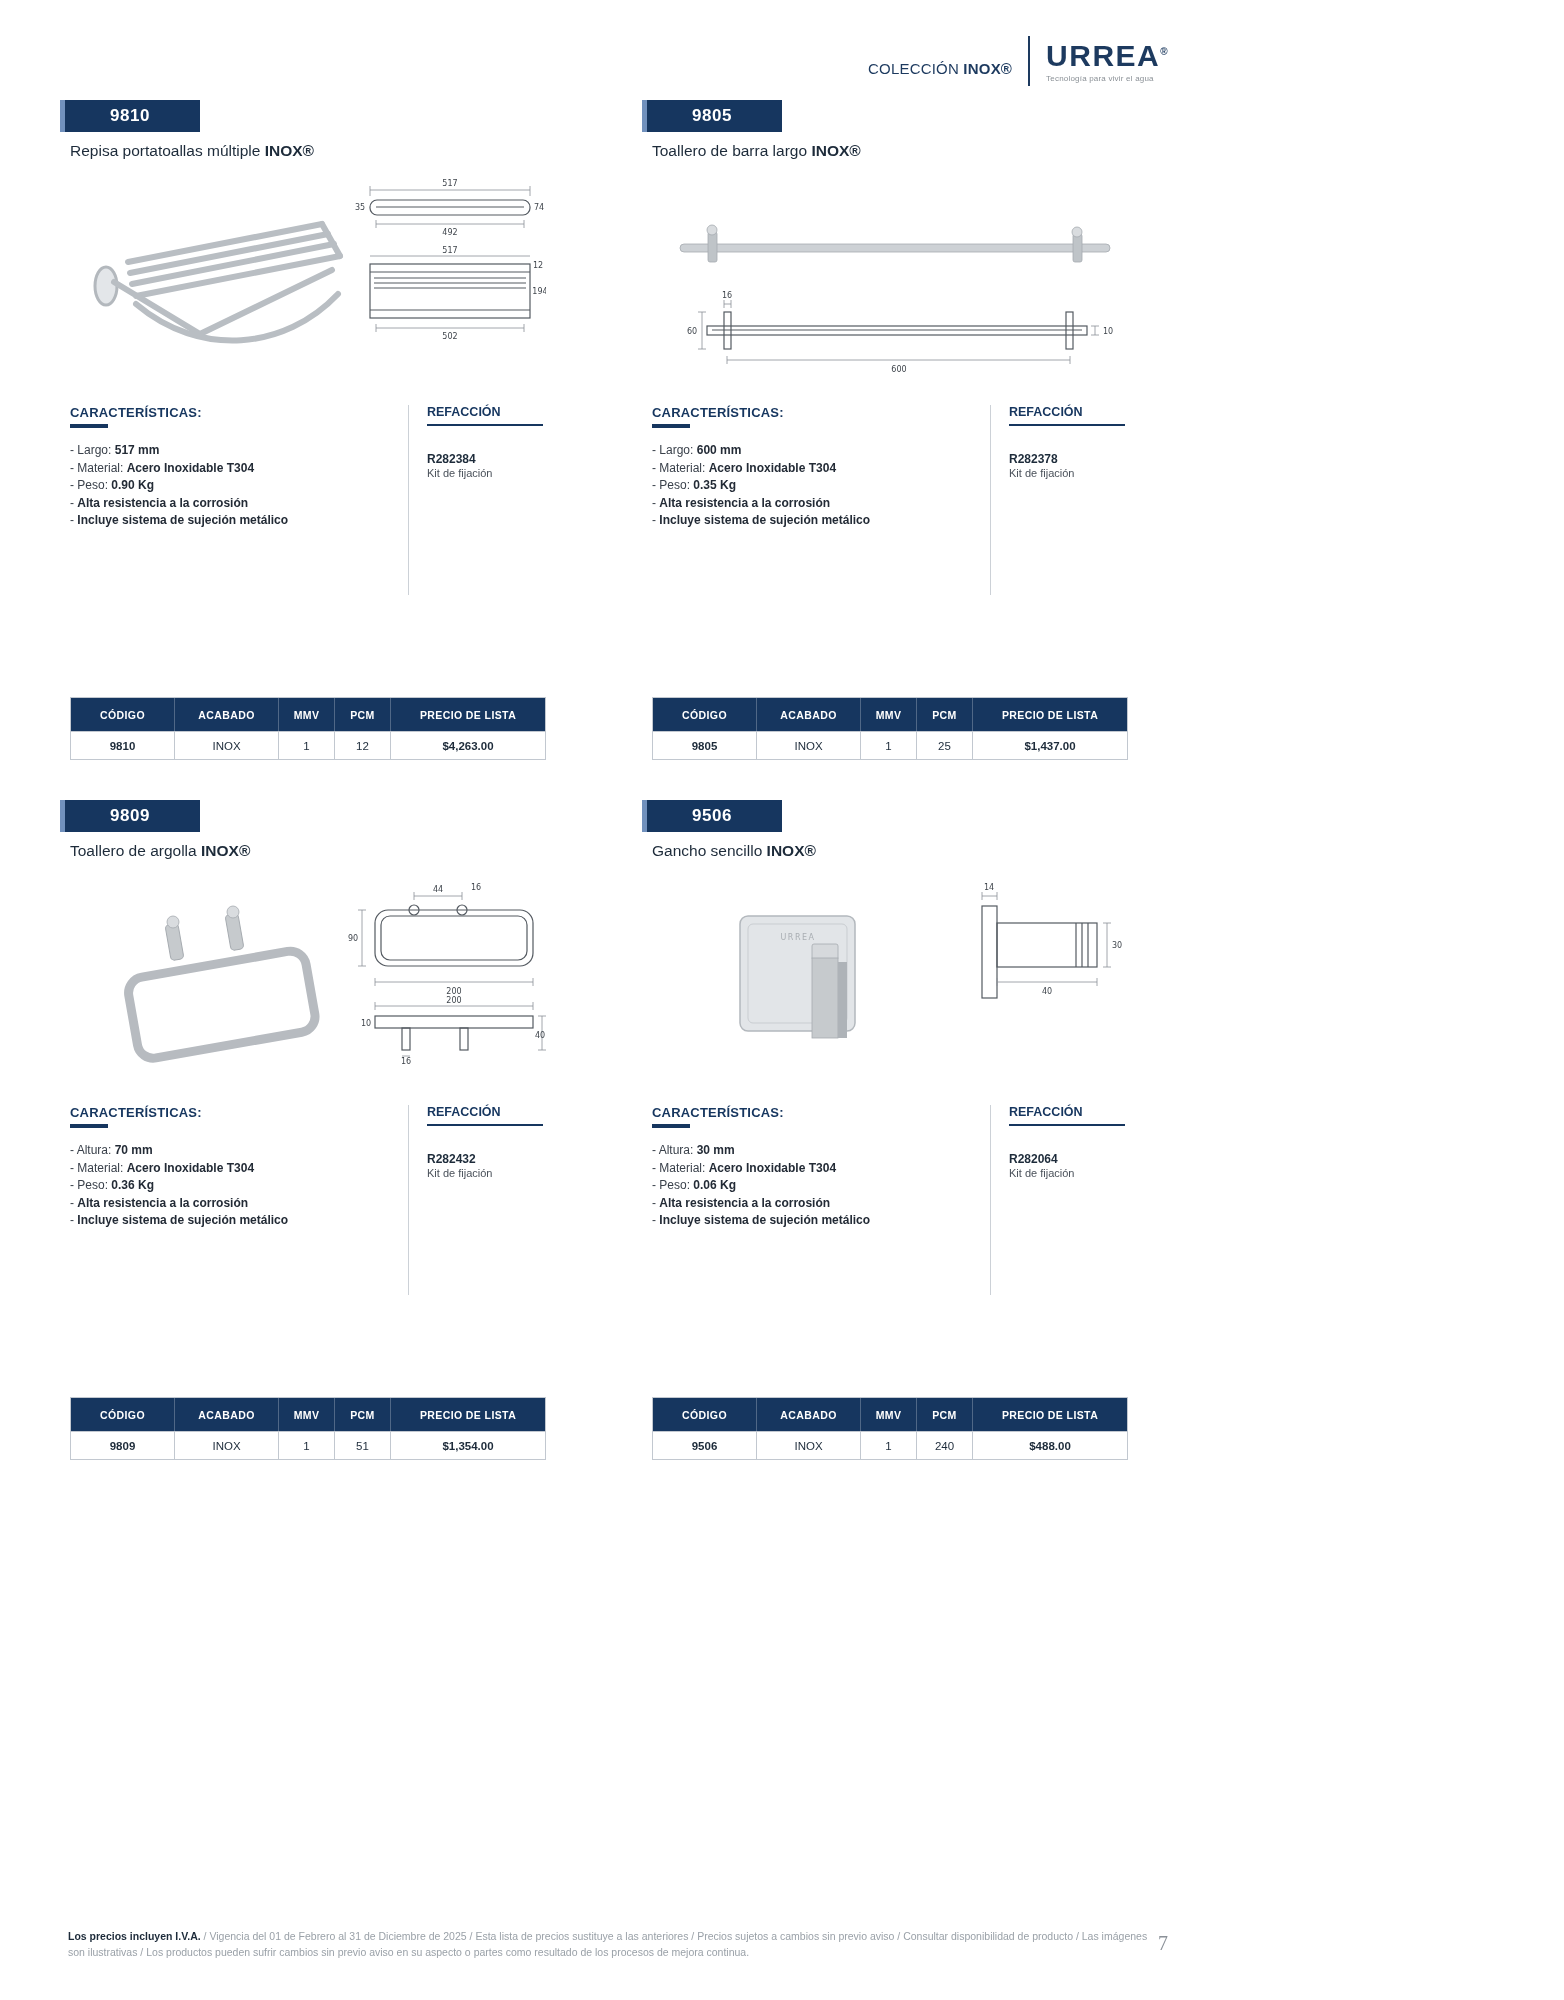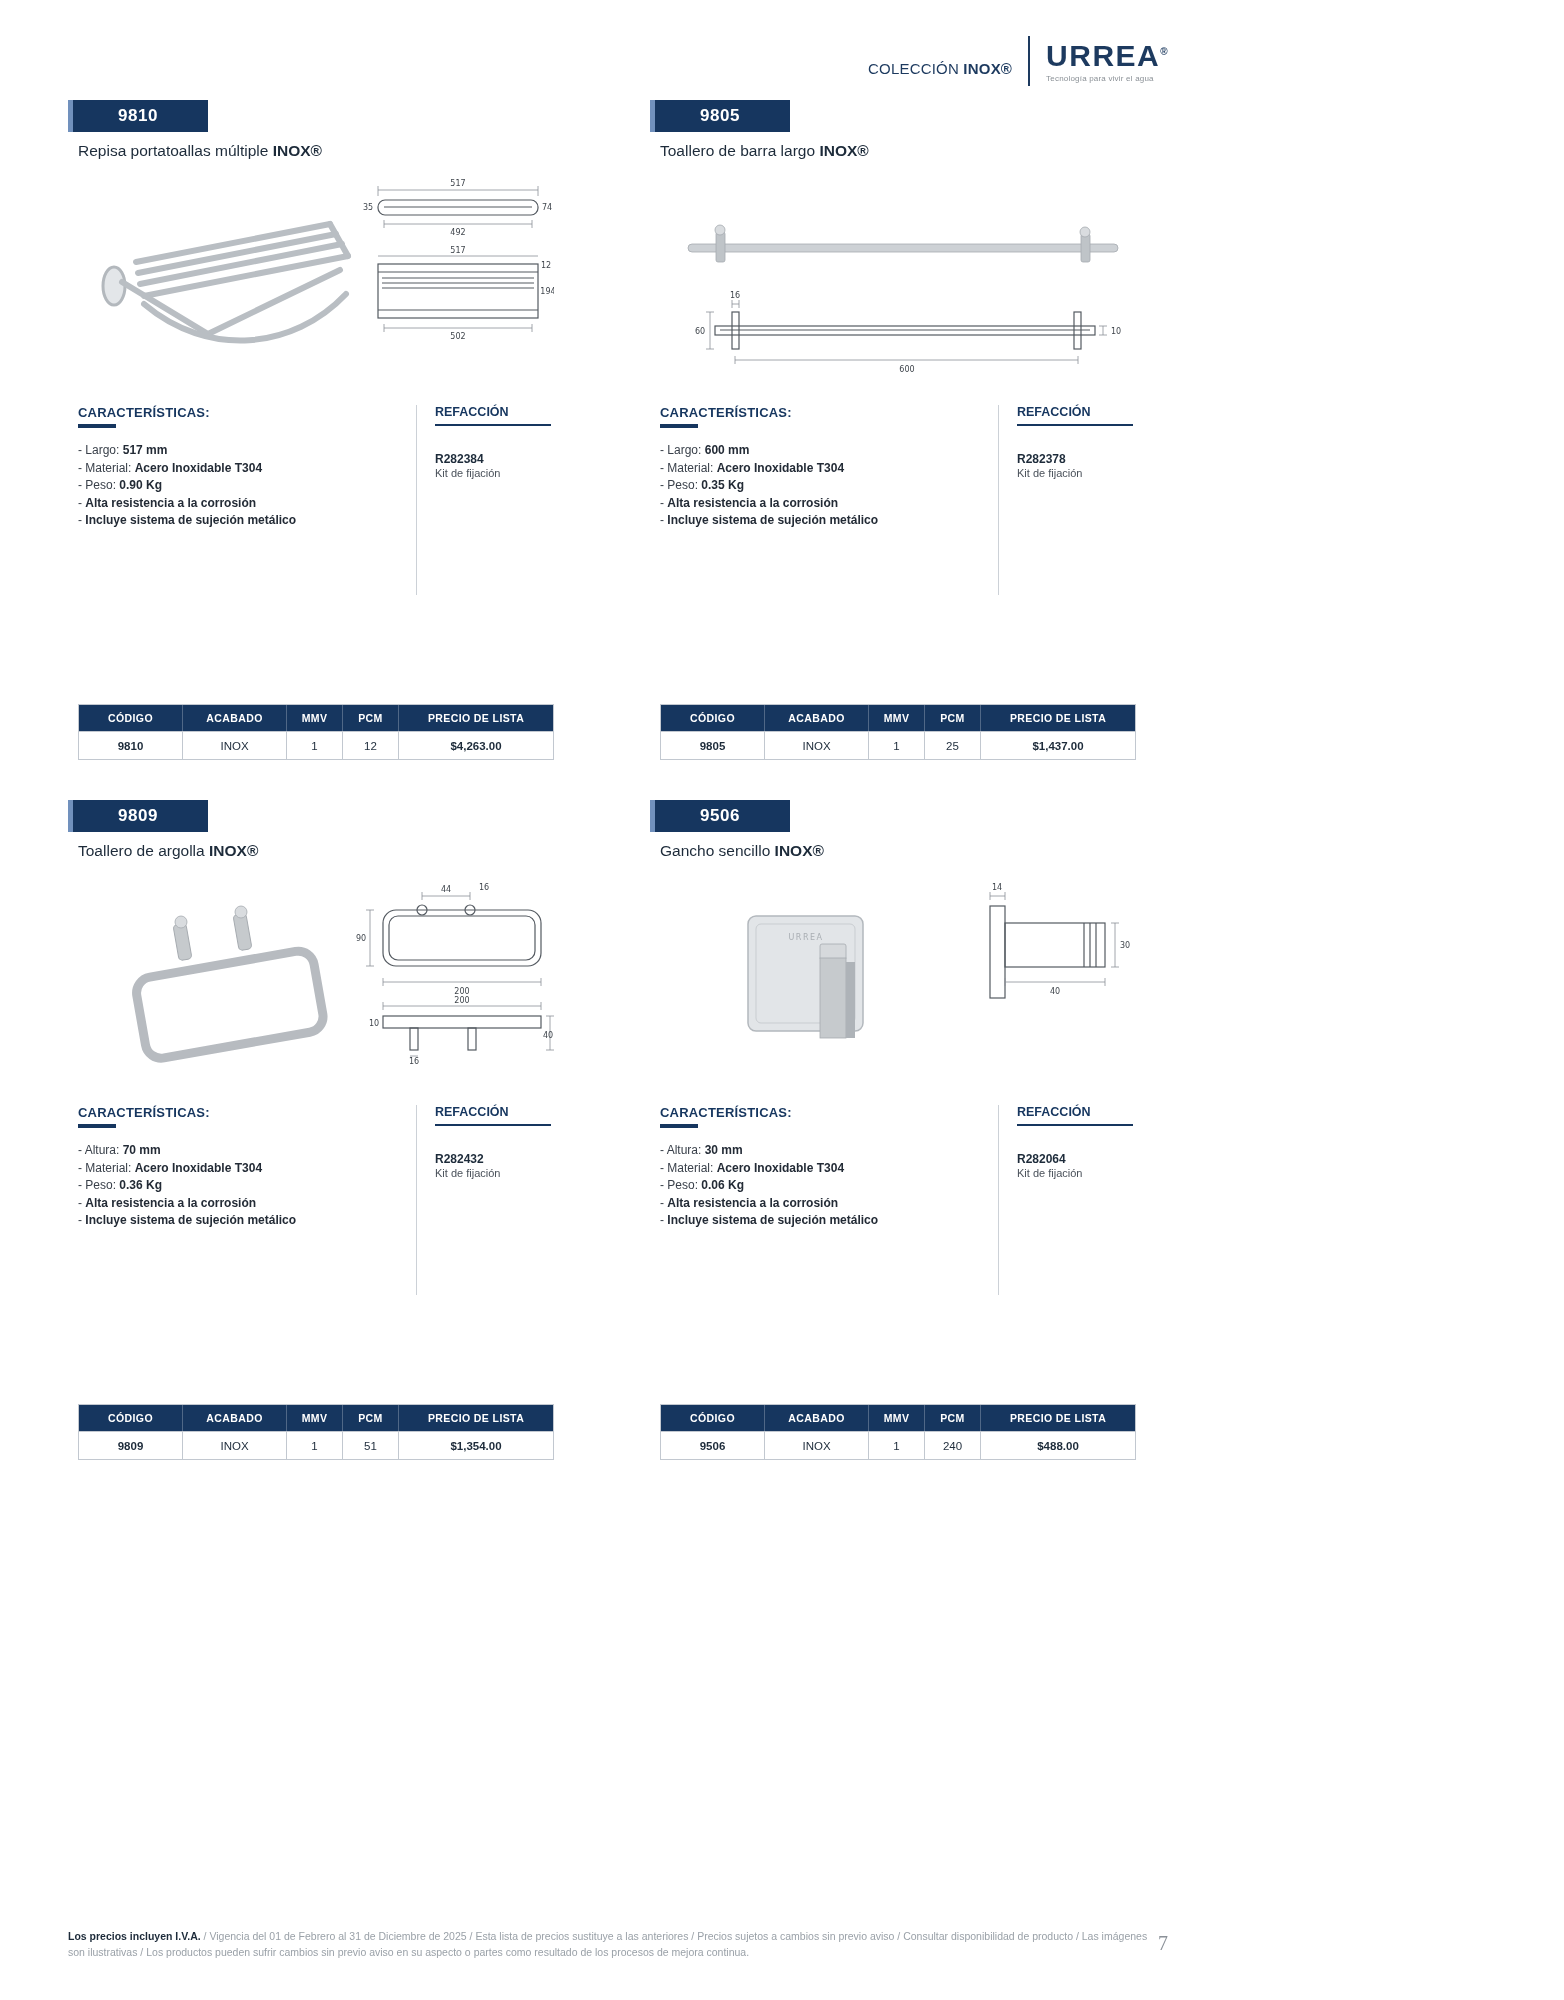--- a/index.html
+++ b/index.html
@@ -10,21 +10,21 @@
   .header { position:absolute; top:36px; left:868px; display:flex; gap:16px; align-items:flex-start; }
   .collection { font-size:15px; color:#1d3a5f; margin-top:24px; letter-spacing:.2px; white-space:nowrap; }
   .collection b { font-weight:800; }
   .header-divider { width:2px; height:50px; background:#1d3a5f; }
   .brand-block { display:flex; flex-direction:column; }
   .brand { font-size:30px; font-weight:800; color:#1d3a5f; letter-spacing:1.5px; line-height:32px; }
   .brand sup { font-size:10px; font-weight:700; }
   .tagline { font-size:8px; color:#8a9096; margin-top:2px; letter-spacing:.2px; }
 
   
-  .grid { position:absolute; left:68px; top:100px; display:grid; grid-template-columns:486px 486px; column-gap:96px; row-gap:40px; }
+  .grid { position:absolute; left:60px; top:100px; display:grid; grid-template-columns:486px 486px; column-gap:96px; row-gap:40px; }
   .card { position:relative; width:486px; height:660px; }
 
   .badge { position:absolute; top:0; left:0; width:140px; height:32px; background:#16365f; display:flex; align-items:center; justify-content:center; }
   .badge-accent { position:absolute; left:0; top:0; width:5px; height:32px; background:#7191bd; }
   .badge-text { color:#ffffff; font-weight:700; font-size:17px; letter-spacing:.6px; }
 
   .title { position:absolute; top:42px; left:10px; font-size:15.5px; font-weight:400; color:#1d2b3a; }
   .title b { font-weight:800; }
 
   .figure { position:absolute; top:66px; left:10px; }
@@ -42,21 +42,21 @@
   .feat-list b { color:#232b36; font-weight:700; }
   .vdiv { width:1px; background:#ccd1d7; height:190px; margin:0 18px 0 42px; }
   .refac { width:116px; }
   .refac h3 { font-size:12.5px; font-weight:700; color:#16365f; border-bottom:2px solid #16365f; padding-bottom:5px; }
   .refac-code { margin-top:26px; font-size:12px; font-weight:700; color:#1d2b3a; }
   .refac-desc { font-size:11px; color:#4a515a; margin-top:1px; }
 
   .ptable { position:absolute; left:10px; right:0; bottom:0; border:1px solid #c2c8d0; }
   .prow { display:grid; grid-template-columns:104px 104px 56px 56px 1fr; }
   .prow.head { background:#16365f; color:#fff; }
-  .pcell { display:flex; align-items:center; justify-content:center; height:26px; font-size:10.5px; white-space:pre; }
+  .pcell { display:flex; align-items:center; justify-content:center; height:33px; font-size:10.5px; white-space:pre; }
   .head .pcell { font-weight:700; letter-spacing:.4px; border-right:1px solid rgba(255,255,255,.25); }
   .head .pcell:last-child { border-right:none; }
   .prow.body .pcell { height:28px; font-size:11.5px; color:#1d2b3a; border-right:1px solid #c2c8d0; border-top:1px solid #c2c8d0; background:#fff; }
   .prow.body .pcell:last-child { border-right:none; }
   .pcell.bold { font-weight:700; }
   .precio-bold { font-weight:800; }
 
   .footer { position:absolute; left:68px; top:1928px; width:1080px; text-align:left; font-size:10.5px; color:#9aa1a8; line-height:1.55; }
   .footer b { color:#1d2b3a; }
   .pageno { position:absolute; left:1158px; top:1932px; font-family:"Liberation Serif", serif; font-size:20px; color:#8b9198; }

